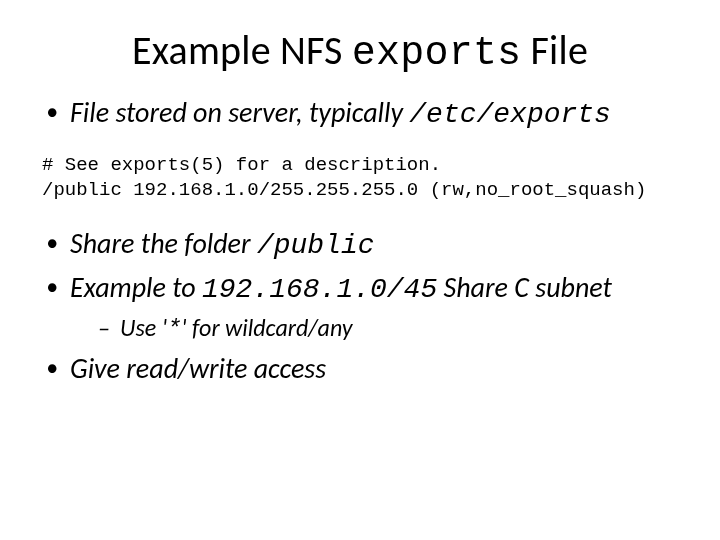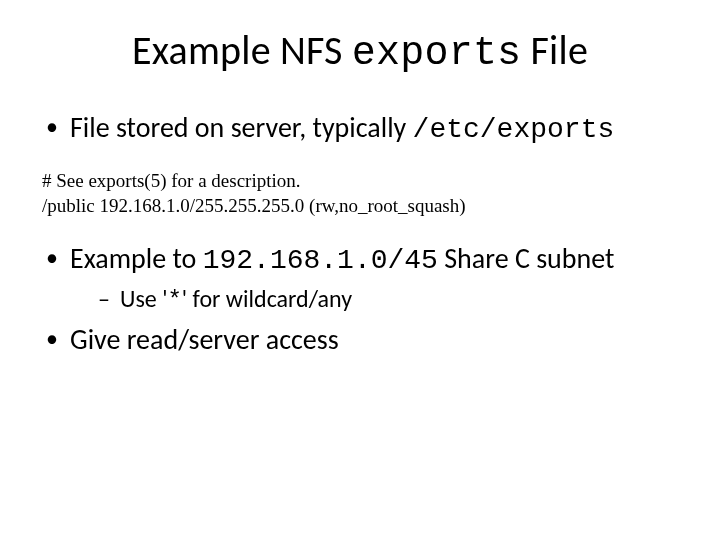--- a/index.html
+++ b/index.html
@@ -10,47 +10,48 @@
     font-family: Calibri, "Segoe UI", Arial, sans-serif;
     color: #000;
     padding: 20px 36px 0 36px;
     overflow: hidden;
   }
   .title {
     text-align: center;
     font-size: 40px;
     font-weight: 400;
     margin-top: 6px;
-    margin-bottom: 34px;
+    margin-bottom: 19px;
     letter-spacing: 0.2px;
   }
   .mono {
     font-family: "Courier New", Courier, monospace;
   }
   ul.top {
     list-style: none;
     padding-left: 6px;
   }
   ul.top > li {
     font-size: 28px;
     line-height: 1.28;
     margin-bottom: 6px;
     position: relative;
     padding-left: 28px;
+    font-style: italic;
   }
   ul.top > li::before {
     content: "•";
     position: absolute;
     left: 4px;
     top: 0;
     font-size: 24px;
     line-height: 1.4;
   }
   .codeblock {
-    font-family: Liberation Serif, serif;
+    font-family: Liberation Mono, monospace;
     font-size: 19px;
     line-height: 1.35;
     margin: 20px 0 22px 6px;
     white-space: pre;
   }
   ul.sub {
     list-style: none;
     padding-left: 26px;
     margin-top: 4px;
   }
@@ -82,28 +83,31 @@
     <span>File stored on server, typically </span><span class="mono">/etc/exports</span>
   </li>
 
 </ul>
 
 <div class="codeblock"><span># See exports(5) for a description.</span>
 <span>/public 192.168.1.0/255.255.255.0 (rw,no_root_squash)</span></div>
 
 <ul class="top">
 
+  <li>
+    <span>Share the folder </span><span class="mono">/public</span>
+  </li>
 
   <li>
     <span>Example to </span><span class="mono">192.168.1.0/45</span><span> Share C subnet</span>
     <ul class="sub">
       <li>
         <span>Use '</span><span class="mono">*</span><span>' for wildcard/any</span>
       </li>
     </ul>
   </li>
 
   <li>
-    <span>Give read/server access</span>
+    <span>Give read/write access</span>
   </li>
 
 
 </ul>
 
 </body></html>

